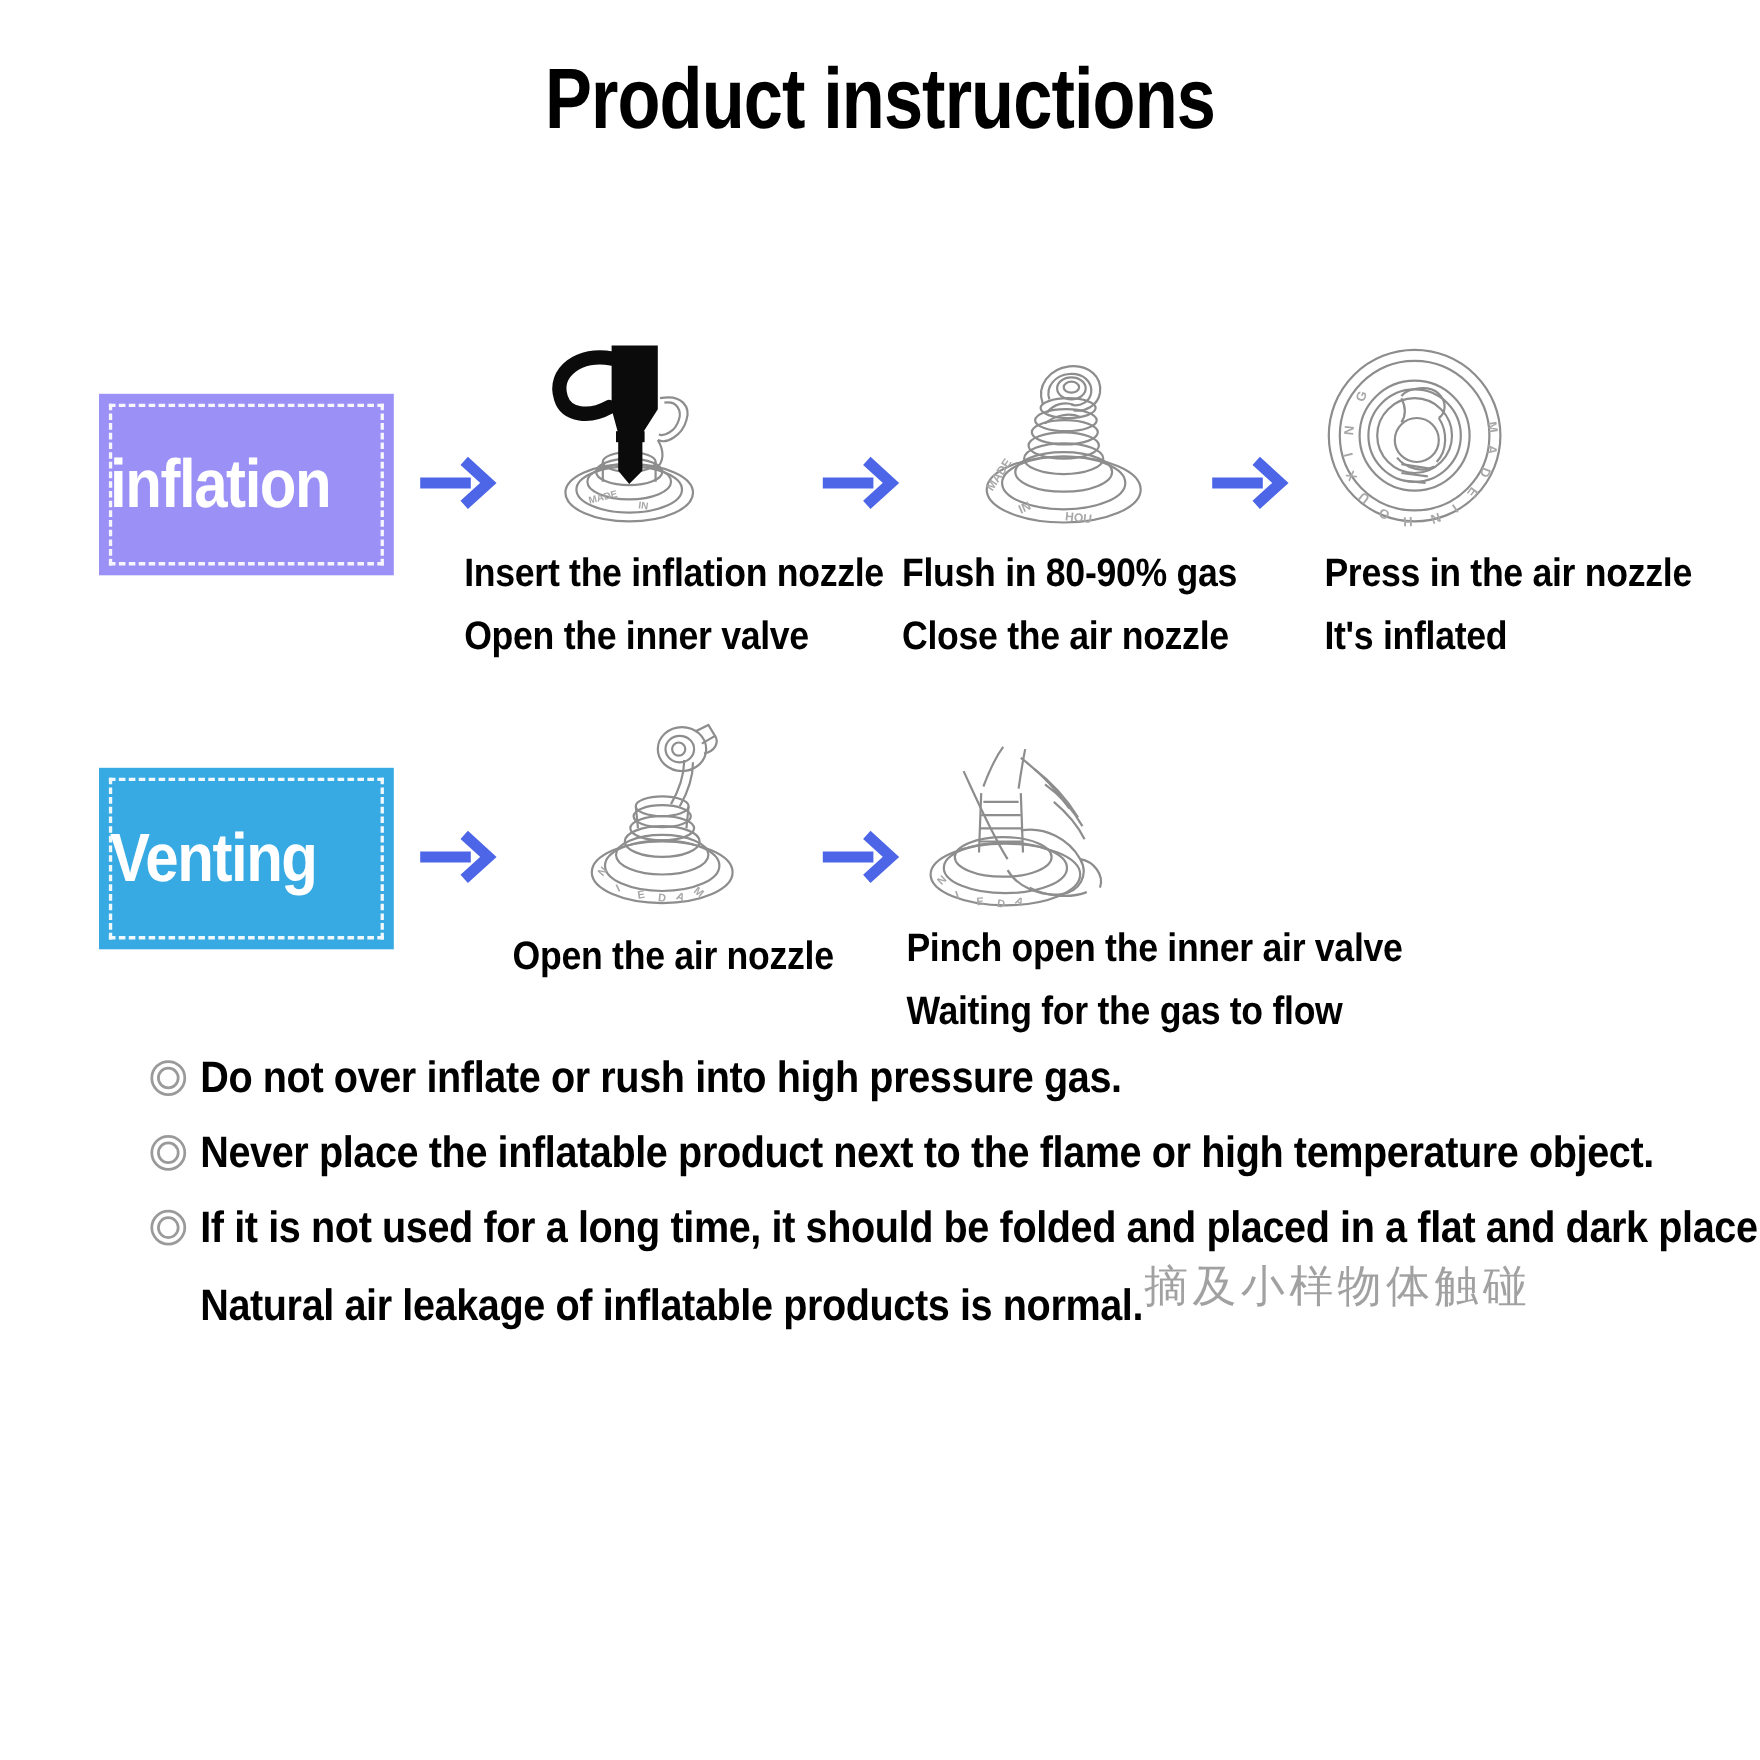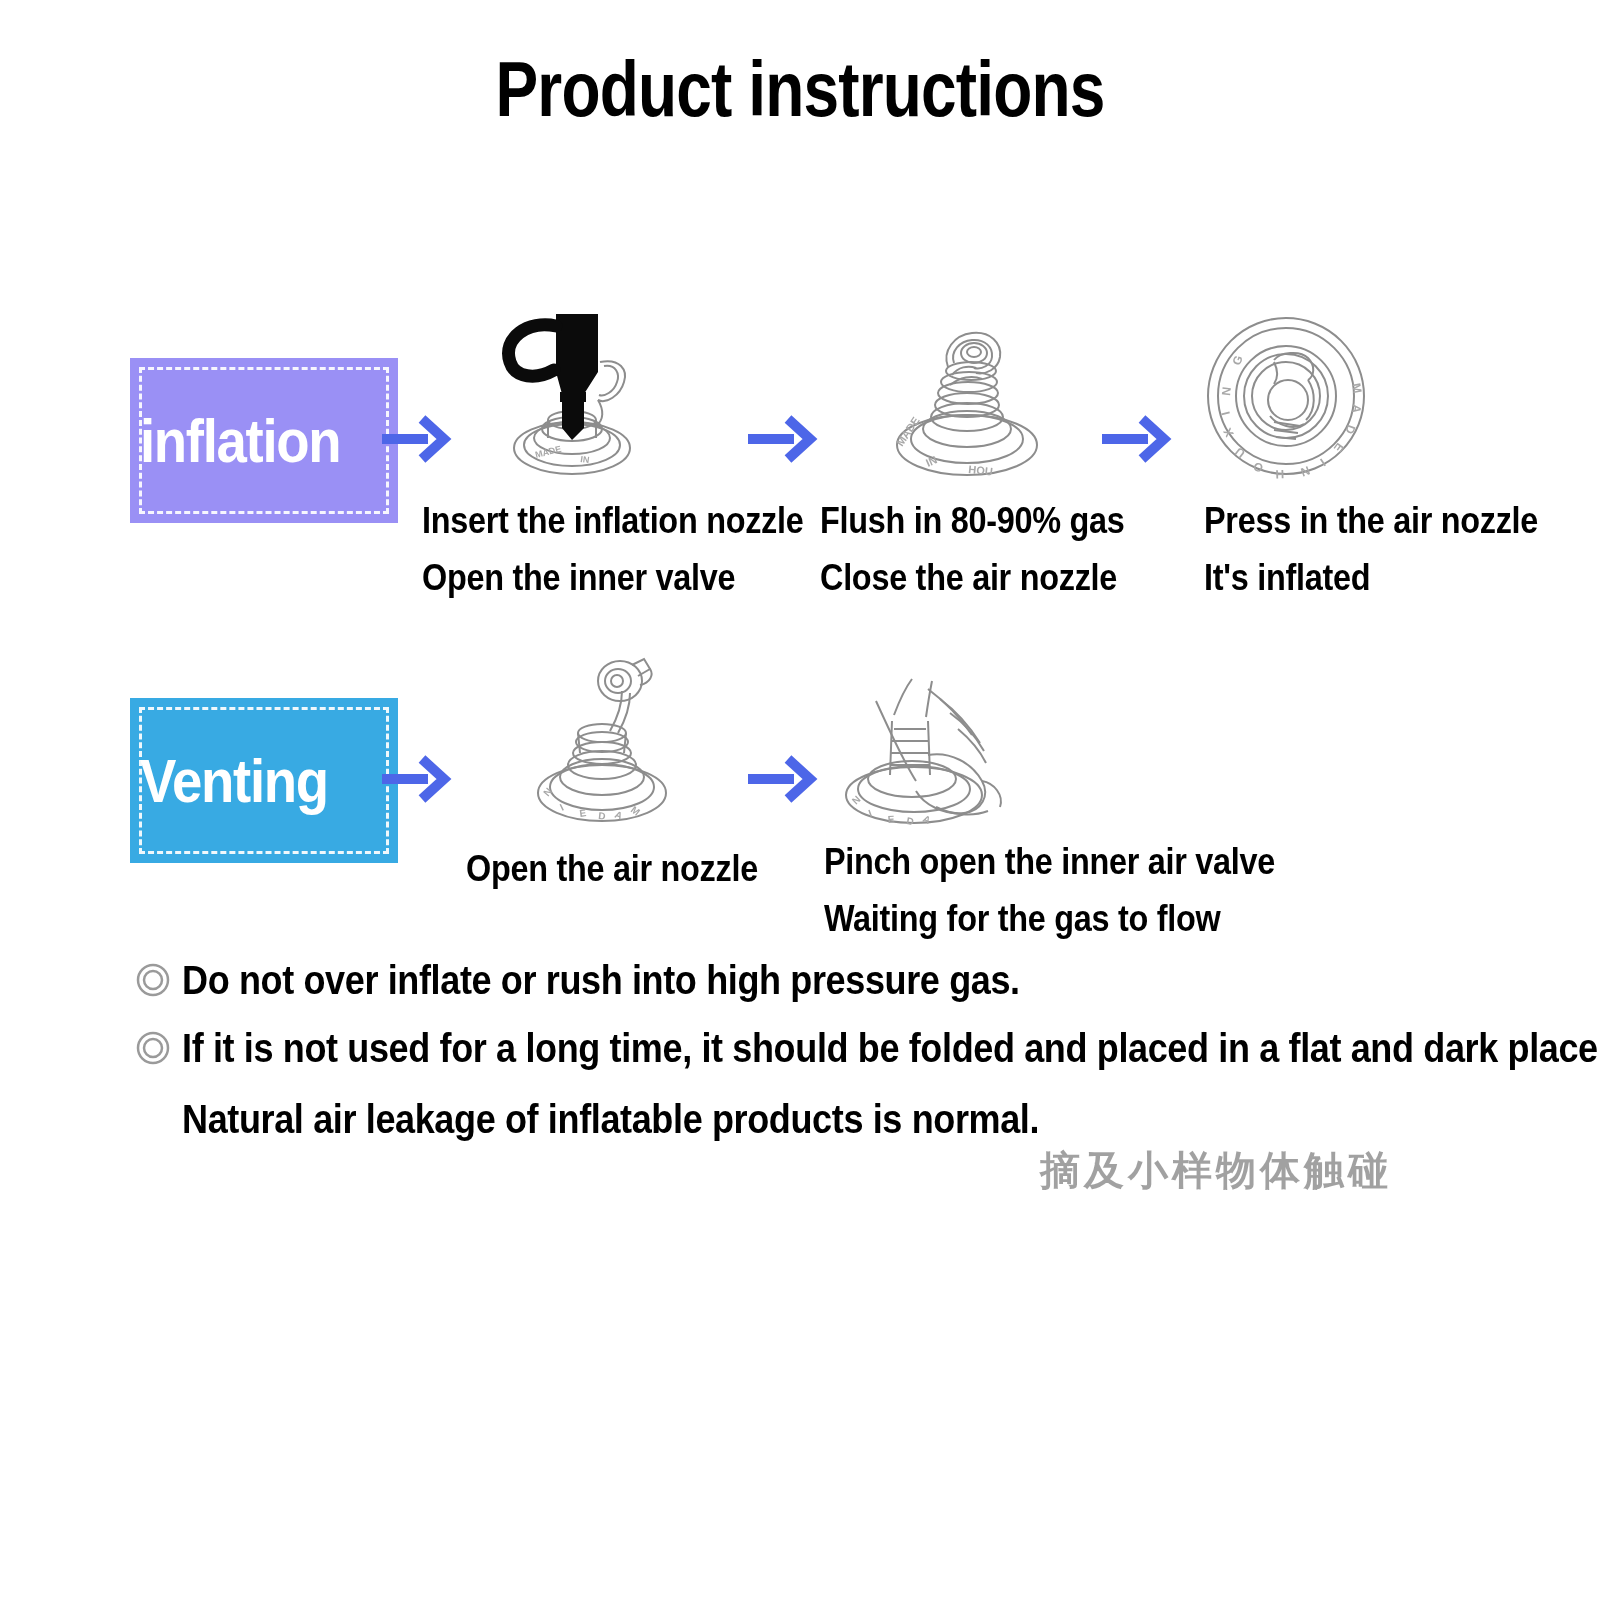--- a/index.html
+++ b/index.html
@@ -37,21 +37,20 @@
   }
 
   .tag-box {
     position: absolute;
     width: 268px;
     height: 165px;
     display: flex;
     align-items: center;
     justify-content: flex-start;
     padding: 0 8px;
-    margin-left: 40px;
   }
   .tag-box .dashes {
     position: absolute;
     left: 9px; top: 9px; right: 9px; bottom: 9px;
     border: 3px dashed rgba(255,255,255,0.92);
     pointer-events: none;
   }
   .tag-box .tag-label {
     position: relative;
     z-index: 2;
@@ -134,21 +133,21 @@
   }
   .note.no-bullet .bullet { visibility: hidden; }
   .note.tail { height: 74px; }
 
   
   .watermark {
     position: absolute;
     left: 1040px;
     top: 1148px;
     font-family: "DejaVu Sans", sans-serif;
-    font-weight: 700;
+    font-weight: 400;
     font-size: 40px;
     line-height: 44px;
     letter-spacing: 4px;
     color: rgba(30,30,30,0.42);
     white-space: nowrap;
     pointer-events: none;
   }
 </style>
 </head>
 <body>
@@ -393,20 +392,29 @@
       <span class="bullet">
         <svg width="34" height="34" viewBox="0 0 34 34">
           <circle cx="17" cy="17" r="15" fill="none" stroke="#9a9a9a" stroke-width="2.5"></circle>
           <circle cx="17" cy="17" r="9" fill="none" stroke="#9a9a9a" stroke-width="2.5"></circle>
         </svg>
       </span>
       <span class="note-text">Do not over inflate or rush into high pressure gas.</span>
     </div>
 
 
+    <div class="note">
+      <span class="bullet">
+        <svg width="34" height="34" viewBox="0 0 34 34">
+          <circle cx="17" cy="17" r="15" fill="none" stroke="#9a9a9a" stroke-width="2.5"></circle>
+          <circle cx="17" cy="17" r="9" fill="none" stroke="#9a9a9a" stroke-width="2.5"></circle>
+        </svg>
+      </span>
+      <span class="note-text">Never place the inflatable product next to the flame or high temperature object.</span>
+    </div>
 
     <div class="note">
       <span class="bullet">
         <svg width="34" height="34" viewBox="0 0 34 34">
           <circle cx="17" cy="17" r="15" fill="none" stroke="#9a9a9a" stroke-width="2.5"></circle>
           <circle cx="17" cy="17" r="9" fill="none" stroke="#9a9a9a" stroke-width="2.5"></circle>
         </svg>
       </span>
       <span class="note-text">If it is not used for a long time, it should be folded and placed in a flat and dark place,</span>
     </div>

